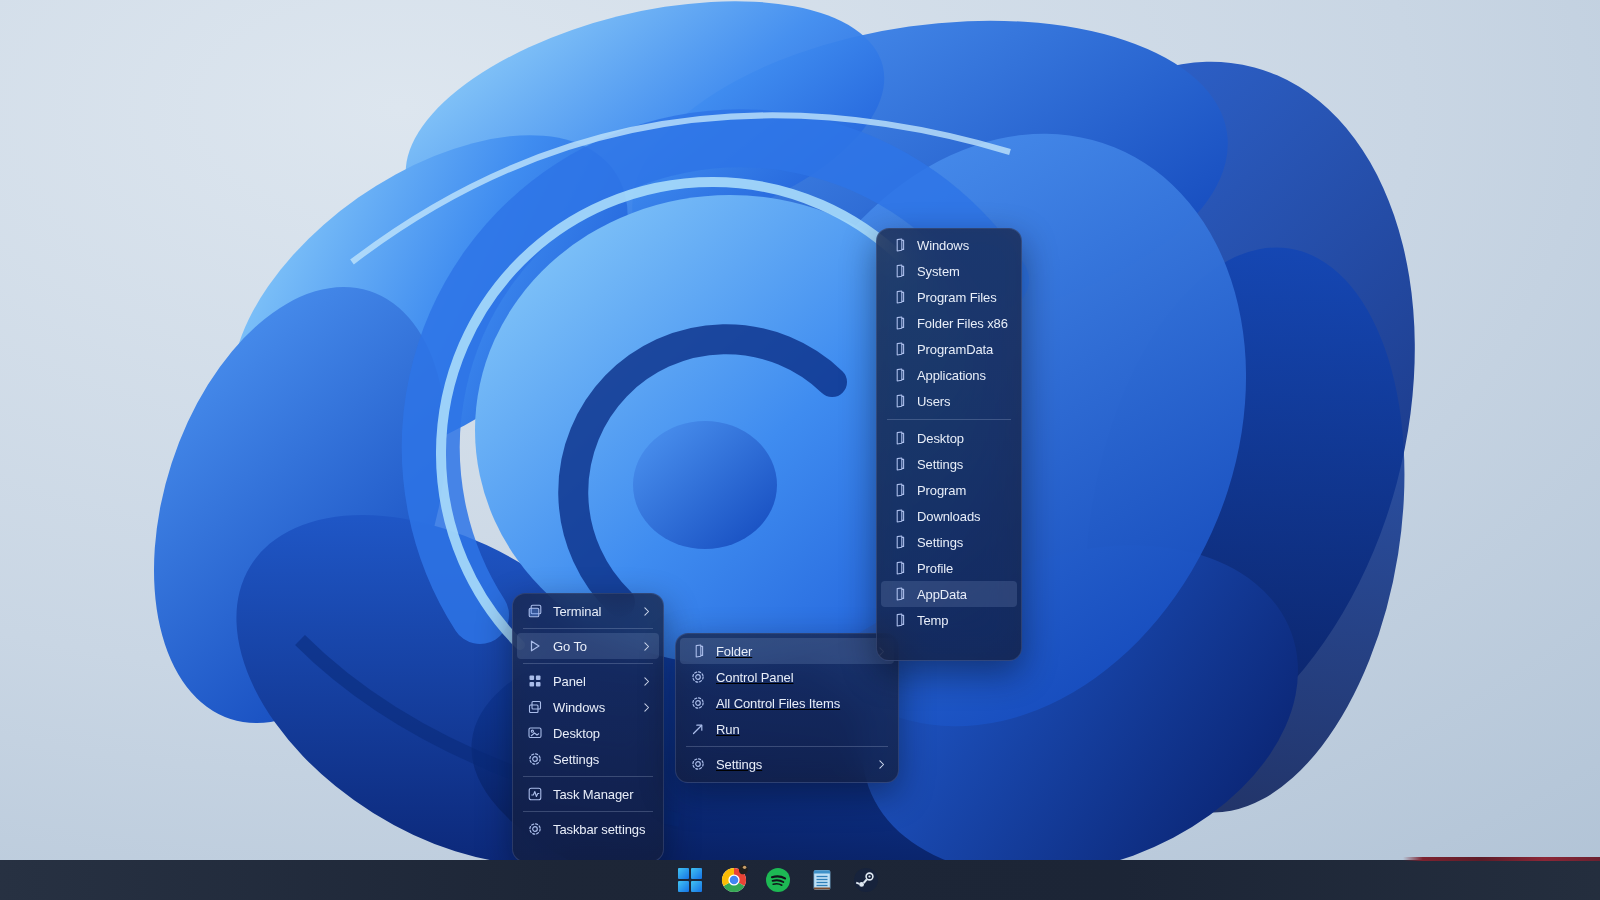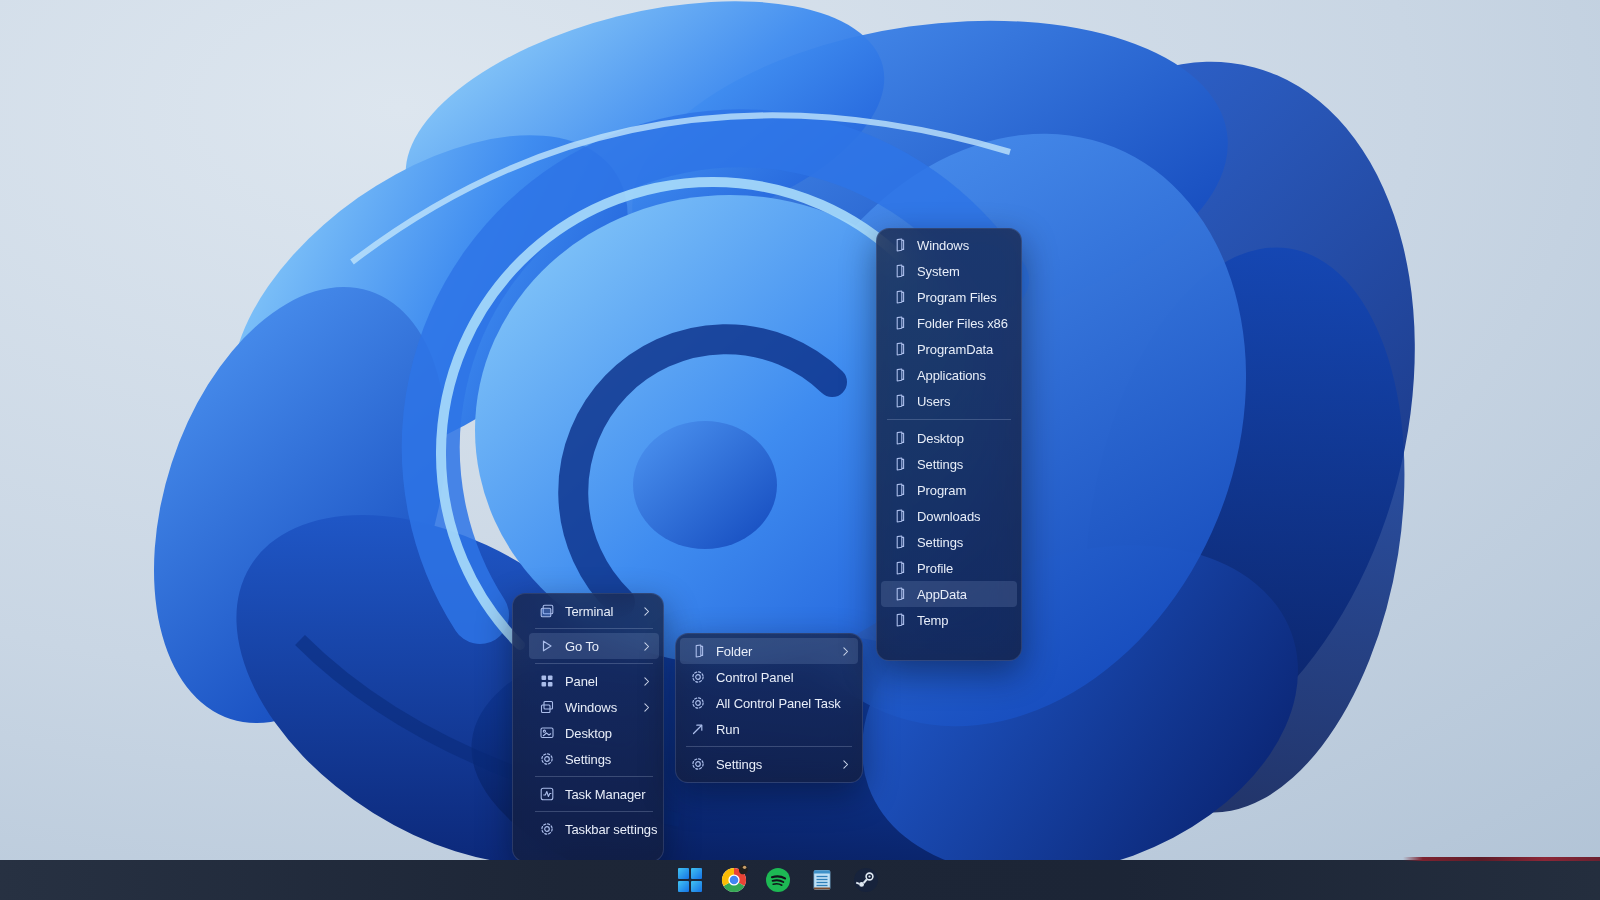--- a/index.html
+++ b/index.html
@@ -15,22 +15,22 @@
   .menu{
     position:absolute;box-sizing:border-box;z-index:30;
     background:linear-gradient(180deg,rgba(27,39,74,0.80),rgba(20,30,60,0.80));
     backdrop-filter:blur(16px) saturate(1.35);
     -webkit-backdrop-filter:blur(16px) saturate(1.35);
     border:1px solid rgba(130,152,205,0.22);
     border-radius:13px;
     box-shadow:0 12px 34px rgba(4,10,28,0.45);
     padding:4px 0;overflow:hidden;
   }
-  #menu-0{left:512px;top:593px;width:152px;height:269px;padding-left:12px;}
-  #menu-1{left:675px;top:633px;width:188px;height:150px;}
+  #menu-0{left:512px;top:593px;width:152px;height:269px;}
+  #menu-1{left:675px;top:633px;width:224px;height:150px;text-decoration:underline;}
   #menu-2{left:876px;top:228px;width:146px;height:433px;padding-top:3px;}
 
   .row{
     height:26px;display:flex;align-items:center;
     margin:0 4px;padding:0 6px 0 9px;border-radius:4px;
     color:#e8eef9;font-size:13px;letter-spacing:-0.1px;cursor:default;
     white-space:nowrap;
   }
   .row.hl{background:rgba(173,198,245,0.16);}
   .ic{width:17px;height:16px;margin-right:10px;flex:0 0 auto;display:flex;align-items:center;justify-content:center;}
@@ -265,21 +265,21 @@
       </div>
       <div class="row">
         <span class="ic">
         <svg viewBox="0 0 16 16">
           <g stroke="#aabdea" fill="none" stroke-width="1.2" stroke-linecap="round">
             <circle cx="8" cy="8" r="2.3"></circle>
             <circle cx="8" cy="8" r="5.1" stroke-dasharray="2.1 1.9"></circle>
           </g>
         </svg>
       </span>
-        <span class="lb">All Control Panel Task</span>
+        <span class="lb">All Control Files Items</span>
 
       </div>
       <div class="row">
         <span class="ic">
         <svg viewBox="0 0 16 16">
           <g stroke="#aabdea" fill="none" stroke-width="1.2" stroke-linecap="round" stroke-linejoin="round">
             <path d="M3.5 12.5 L11.5 4.5"></path>
             <path d="M6.8 4.2 H11.8 V9.2"></path>
           </g>
         </svg>

